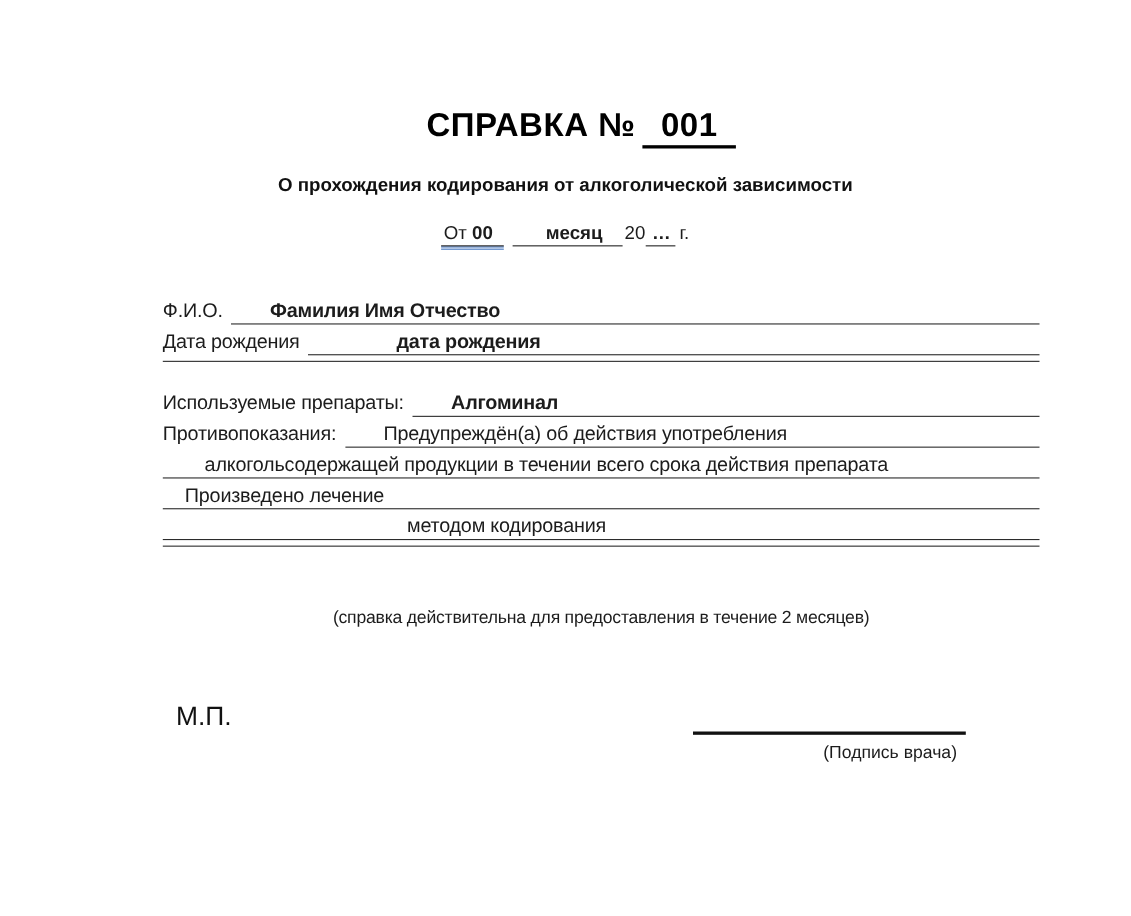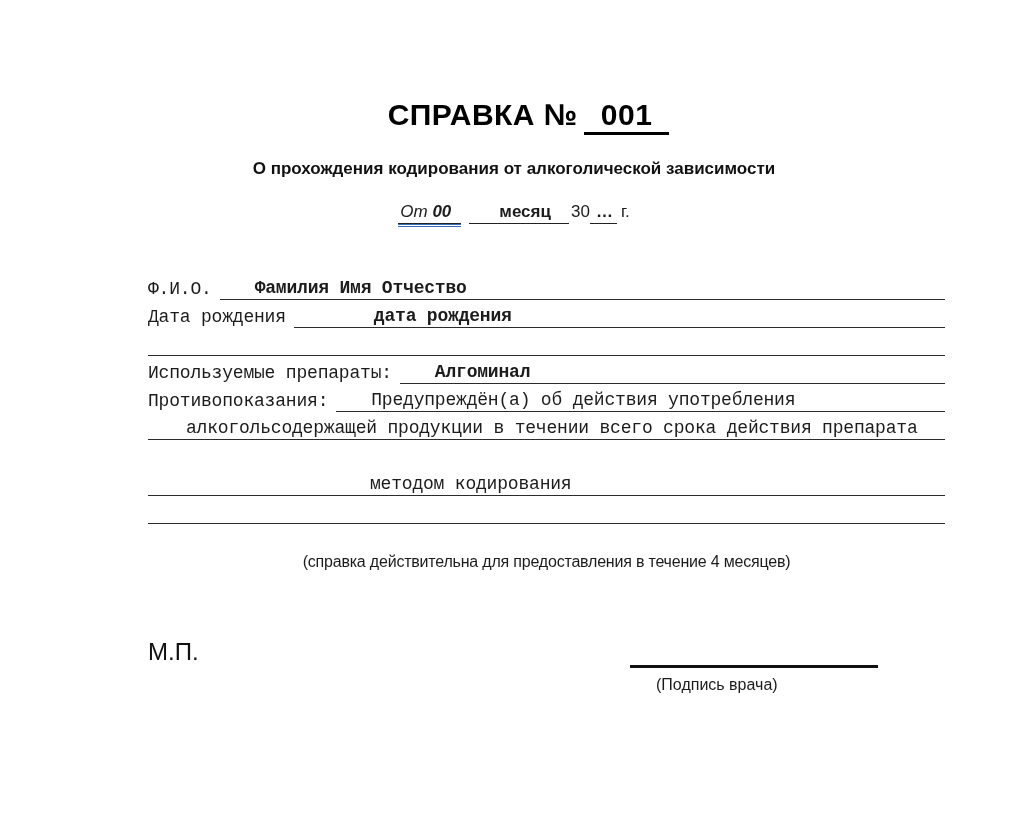--- a/index.html
+++ b/index.html
@@ -18,71 +18,71 @@
   .subtitle {
     position:absolute; top:159px; left:0; width:100%; text-align:center;
     font-size:17px; font-weight:bold; color:#111;
   }
   .dateline {
     position:absolute; top:202px; left:0; width:100%; text-align:center;
     font-size:17px; color:#1c1c1c; white-space:nowrap;
   }
   .spellwrap { display:inline-block; border-bottom:3px double #3a6ebc; padding-bottom:0px; }
   .ul-black  { display:inline-block; border-bottom:1px solid #222; }
-  .seg-from  { padding:0 10px 1px 2px;font-style:italic; }
+  .seg-from  { padding:0 10px 1px 2px; }
   .seg-month { padding:0 18px 1px 30px; margin-left:8px;text-align:right; }
   .seg-year  { padding:0 4px 1px 6px; font-weight:bold; }
   .dateline .century { margin-left:2px; }
   .dateline .suffix  { margin-left:4px; }
 
   .form {
     position:absolute; left:148px; top:272px; width:797px;
     font-size:18px; letter-spacing:-0.2px; color:#1c1c1c;
   }
-  .row { display:flex; height:28px; align-items:flex-end; white-space:nowrap;font-family:Liberation Mono, monospace; }
+  .row { display:flex; height:28px; align-items:flex-start; white-space:nowrap; }
   .lbl { flex:0 0 auto; margin-right:8px; padding-bottom:1px; }
   .fill { flex:1 1 auto; border-bottom:1px solid #2b2b2b; overflow:hidden; }
   .val { display:inline-block; padding-bottom:1px; }
   .bold { font-weight:bold; }
   .ind-15  { padding-left:15px; }
   .ind-20  { padding-left:20px; }
   .ind-35  { padding-left:35px; }
   .ind-38  { padding-left:38px; }
   .ind-80  { padding-left:80px; }
   .ind-222 { padding-left:222px; }
 
   .validity {
     position:absolute; left:148px; top:553px; width:797px; text-align:center;
     font-size:16px; letter-spacing:-0.2px; color:#1c1c1c;
   }
   .stamp {
-    position:absolute; left:148px; top:638px; font-size:24px; color:#111;
+    position:absolute; left:160px; top:638px; font-size:24px; color:#111;
   }
   .sig-line {
     position:absolute; left:630px; top:645px; width:248px; height:23px;
     border-bottom:3px solid #111;
   }
   .sig-caption {
-    position:absolute; left:656px; top:676px; width:248px; text-align:left;
+    position:absolute; left:622px; top:676px; width:248px; text-align:right;
     font-size:16px; color:#1c1c1c;
   }
 </style>
 </head>
 <body>
 
 <div class="page">
 
   <div class="title">
     <span>СПРАВКА №</span><span class="num-underline">001</span>
   </div>
 
   <div class="subtitle">О прохождения кодирования от алкоголической зависимости</div>
 
   <div class="dateline">
-    <span class="spellwrap"><span class="ul-black seg-from"><span>От</span>&nbsp;<b>00</b></span></span><span class="ul-black seg-month"><b>месяц</b></span><span class="century">30</span><span class="ul-black seg-year">…</span><span class="suffix">г.</span>
+    <span class="spellwrap"><span class="ul-black seg-from"><span>От</span>&nbsp;<b>00</b></span></span><span class="ul-black seg-month"><b>месяц</b></span><span class="century">20</span><span class="ul-black seg-year">…</span><span class="suffix">г.</span>
   </div>
 
   <div class="form">
 
     <div class="row">
       <span class="lbl">Ф.И.О.</span>
       <span class="fill"><span class="val bold ind-35">Фамилия Имя Отчество</span></span>
     </div>
 
     <div class="row">
@@ -103,32 +103,33 @@
     <div class="row">
       <span class="lbl">Противопоказания:</span>
       <span class="fill"><span class="val ind-35">Предупреждён(а) об действия употребления</span></span>
     </div>
 
     <div class="row">
       <span class="fill"><span class="val ind-38">алкогольсодержащей продукции в течении всего срока действия препарата</span></span>
     </div>
 
     <div class="row">
+      <span class="fill"><span class="val ind-20">Произведено лечение</span></span>
     </div>
 
     <div class="row">
       <span class="fill"><span class="val ind-222">методом кодирования</span></span>
     </div>
 
     <div class="row">
       <span class="fill"></span>
     </div>
 
   </div>
 
-  <div class="validity">(справка действительна для предоставления в течение 4 месяцев)</div>
+  <div class="validity">(справка действительна для предоставления в течение 2 месяцев)</div>
 
   <div class="stamp">М.П.</div>
 
   <div class="sig-line"></div>
   <div class="sig-caption">(Подпись врача)</div>
 
 </div>
 
 </body></html>

